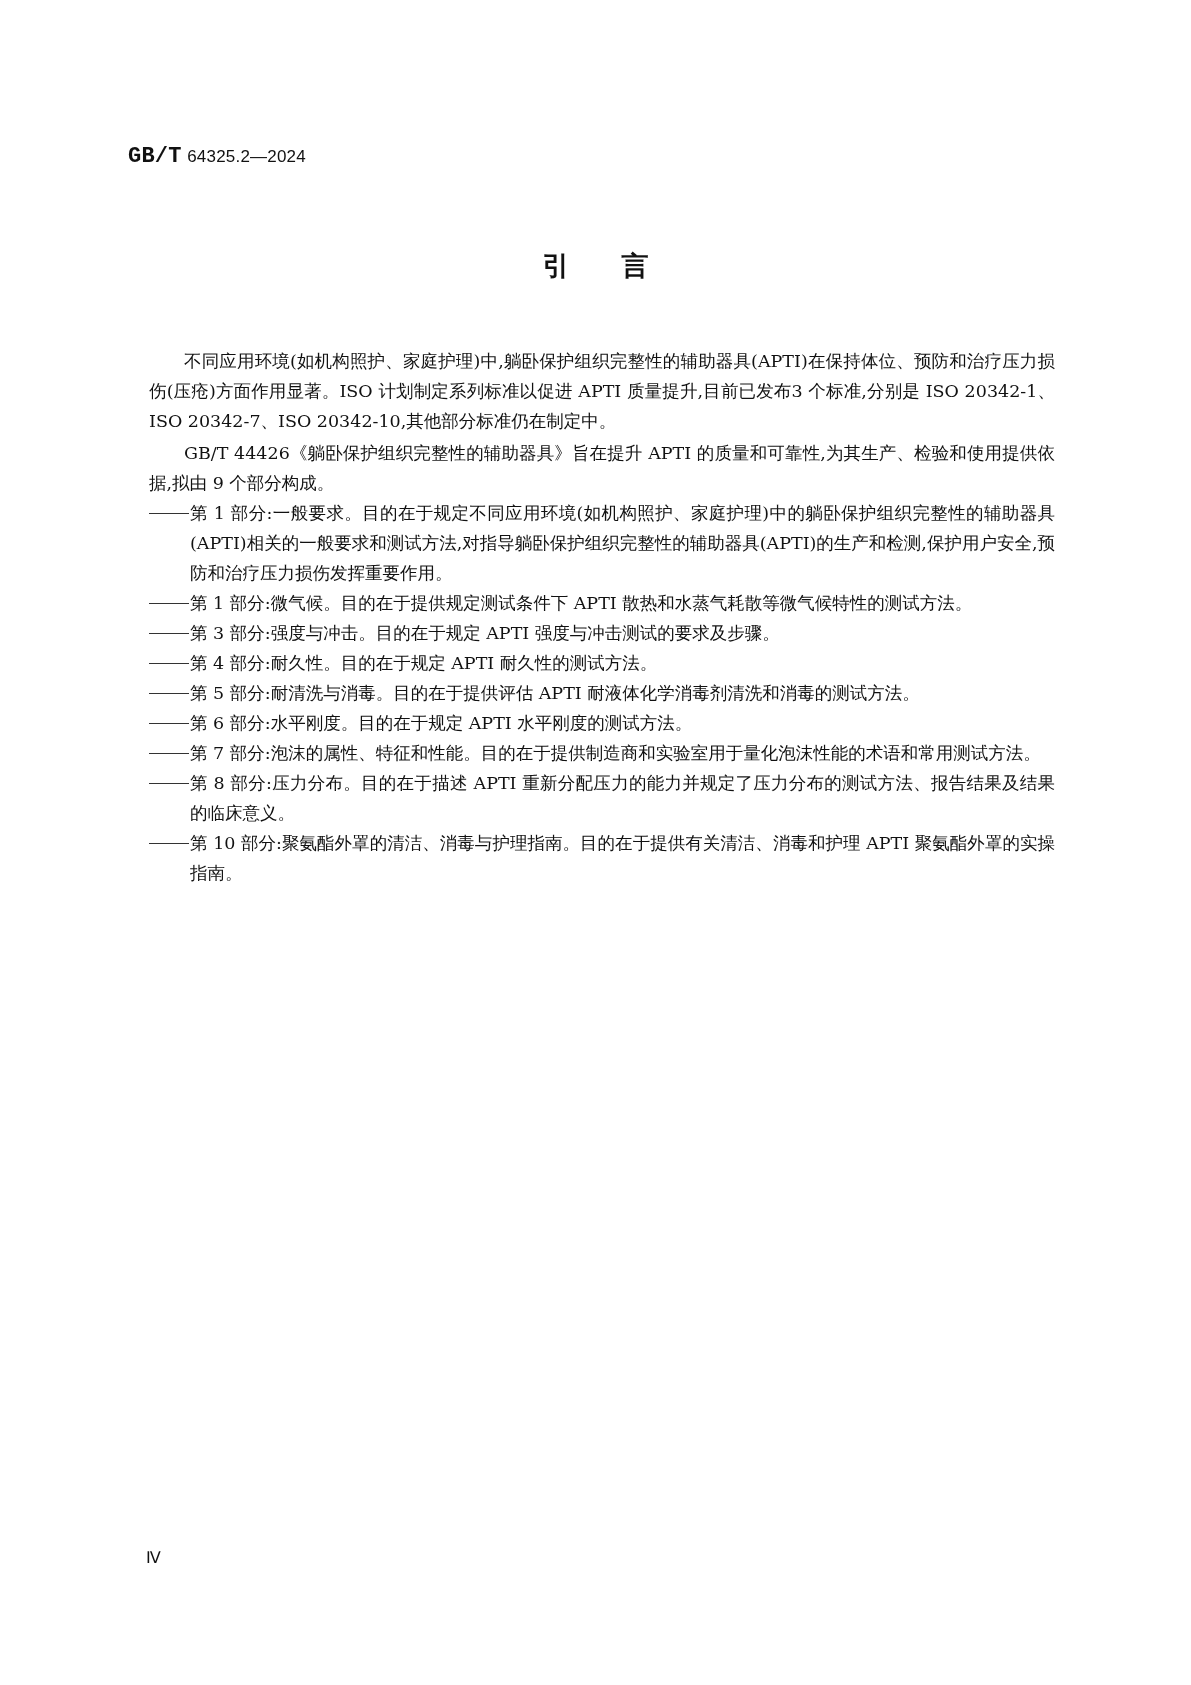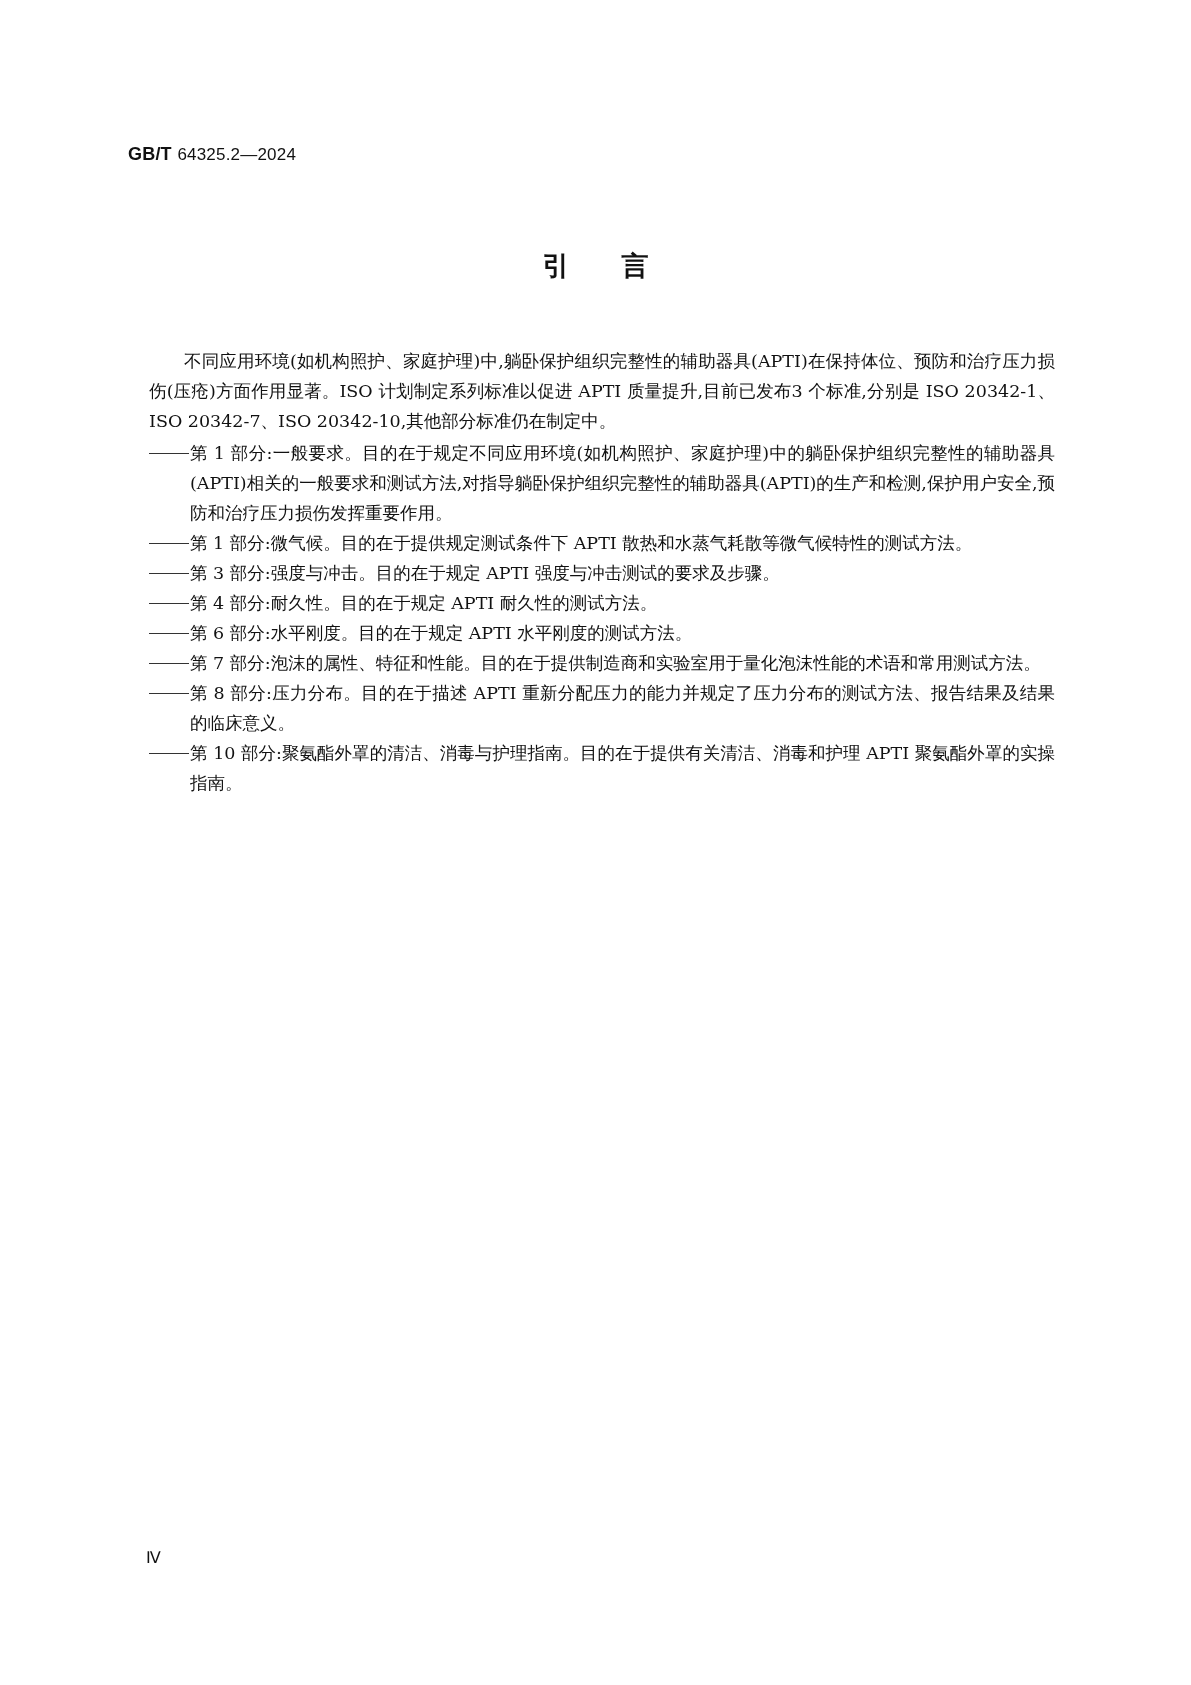--- a/index.html
+++ b/index.html
@@ -5,21 +5,21 @@
   html, body { margin: 0; padding: 0; background: #ffffff; }
   body {
     width: 1191px; height: 1685px; position: relative; overflow: hidden;
     font-family: "DejaVu Serif", "Liberation Serif", serif;
     color: #111;
   }
   .header-code {
     position: absolute; left: 128px; top: 144px;
     font-size: 17px; letter-spacing: 0.2px;
   }
-  .header-code .gbt { font-family: Liberation Sans, sans-serif; font-weight: bold; font-size: 18px; }
+  .header-code .gbt { font-family: Liberation Mono, monospace; font-weight: bold; font-size: 22px; }
   .header-code .num { font-family: "Liberation Sans", sans-serif; font-size: 17px; }
   .title {
     position: absolute; left: 0; right: 0; top: 248px; text-align: center;
     font-family: "DejaVu Sans", sans-serif; font-weight: bold; font-size: 27px;
     letter-spacing: 52px; padding-left: 52px;
   }
   .content {
     position: absolute; left: 149px; top: 346px; width: 906px;
     font-size: 17.5px; line-height: 30px;
   }
@@ -39,36 +39,41 @@
 
 <div class="header-code">
   <span class="gbt">GB/T</span>
   <span class="num">64325.2—2024</span>
 </div>
 
 <div class="title">引言</div>
 
 <div class="content">
   <p class="para p1">不同应用环境(如机构照护、家庭护理)中,躺卧保护组织完整性的辅助器具(APTI)在保持体位、预防和治疗压力损伤(压疮)方面作用显著。ISO 计划制定系列标准以促进 APTI 质量提升,目前已发布3 个标准,分别是 ISO 20342-1、ISO 20342-7、ISO 20342-10,其他部分标准仍在制定中。</p>
+  <p class="para">GB/T 44426《躺卧保护组织完整性的辅助器具》旨在提升 APTI 的质量和可靠性,为其生产、检验和使用提供依据,拟由 9 个部分构成。</p>
 
   <div class="item">
     <div class="dash"><span></span></div>
     <div class="text">第 1 部分:一般要求。目的在于规定不同应用环境(如机构照护、家庭护理)中的躺卧保护组织完整性的辅助器具(APTI)相关的一般要求和测试方法,对指导躺卧保护组织完整性的辅助器具(APTI)的生产和检测,保护用户安全,预防和治疗压力损伤发挥重要作用。</div>
   </div>
   <div class="item">
     <div class="dash"><span></span></div>
     <div class="text">第 1 部分:微气候。目的在于提供规定测试条件下 APTI 散热和水蒸气耗散等微气候特性的测试方法。</div>
   </div>
   <div class="item">
     <div class="dash"><span></span></div>
     <div class="text">第 3 部分:强度与冲击。目的在于规定 APTI 强度与冲击测试的要求及步骤。</div>
   </div>
   <div class="item">
     <div class="dash"><span></span></div>
     <div class="text">第 4 部分:耐久性。目的在于规定 APTI 耐久性的测试方法。</div>
+  </div>
+  <div class="item">
+    <div class="dash"><span></span></div>
+    <div class="text">第 5 部分:耐清洗与消毒。目的在于提供评估 APTI 耐液体化学消毒剂清洗和消毒的测试方法。</div>
   </div>
   <div class="item">
     <div class="dash"><span></span></div>
     <div class="text">第 6 部分:水平刚度。目的在于规定 APTI 水平刚度的测试方法。</div>
   </div>
   <div class="item">
     <div class="dash"><span></span></div>
     <div class="text">第 7 部分:泡沫的属性、特征和性能。目的在于提供制造商和实验室用于量化泡沫性能的术语和常用测试方法。</div>
   </div>
   <div class="item">

